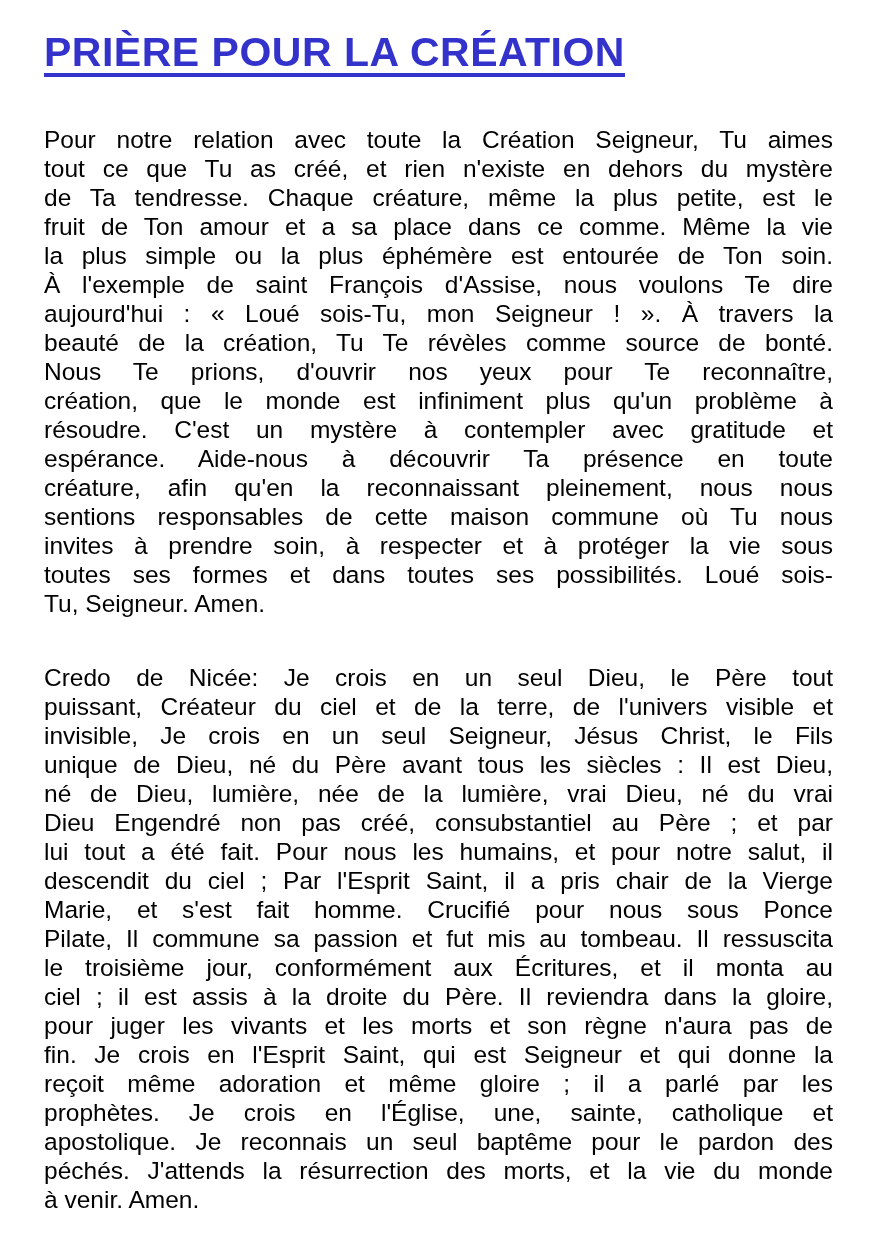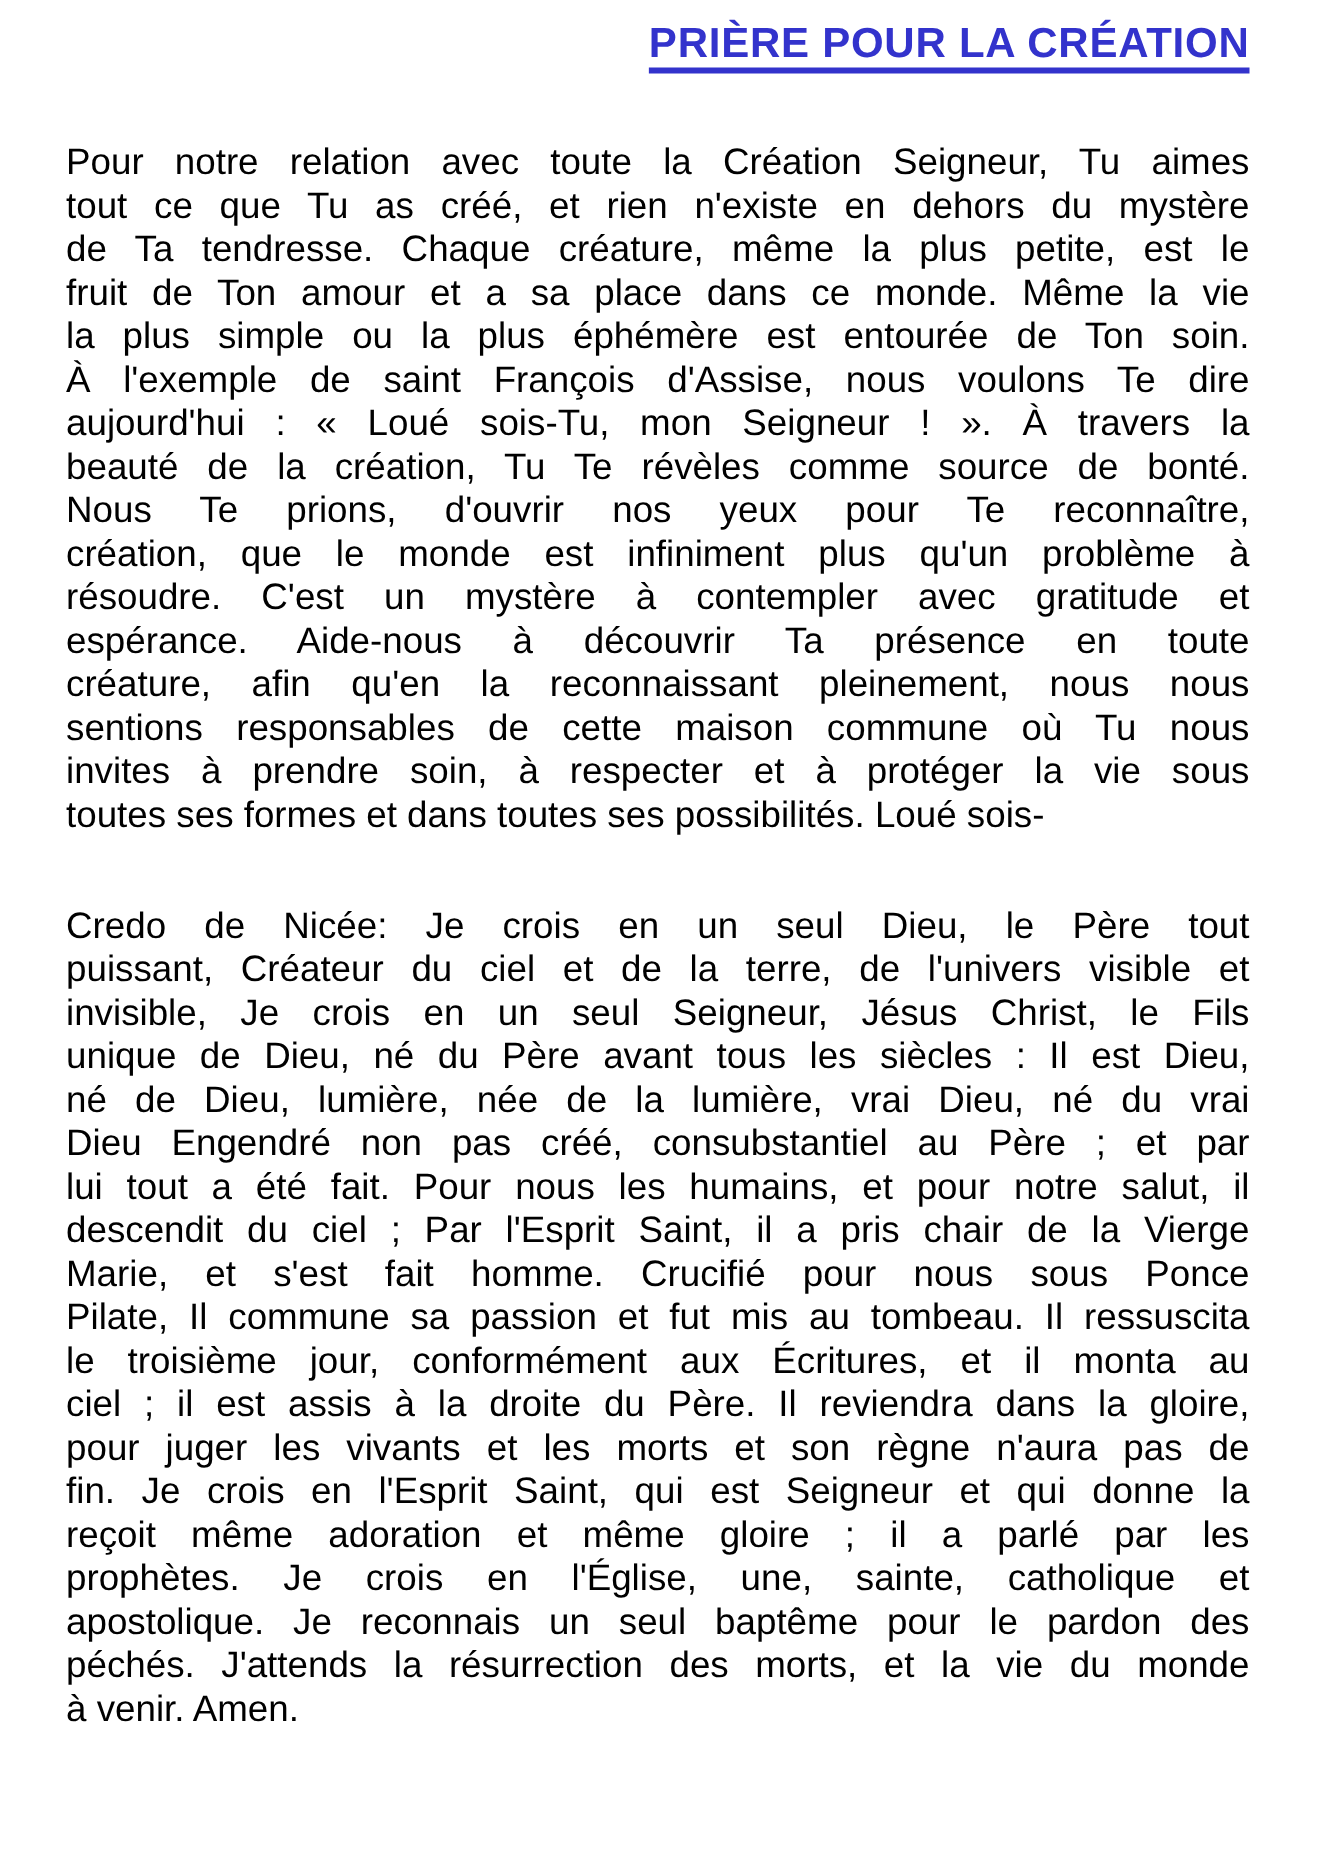--- a/index.html
+++ b/index.html
@@ -11,24 +11,24 @@
     position: relative;
     width: 879px;
     min-height: 1240px;
     box-sizing: border-box;
     background: #ffffff;
     padding: 10px 46px 24px 44px;
     font-family: "Liberation Sans", "DejaVu Sans", sans-serif;
     color: var(--text-color, #000000);
   }
   .title {
-    margin: 2px 0 25px 0;
-    text-align: right;
+    margin: 18px 0 25px 0;
+    text-align: left;
     color: var(--title-color, #3333CC);
-    font-size: 28px;
+    font-size: 41px;
     font-weight: bold;
     letter-spacing: 0.5px;
     line-height: 1.2;
     text-decoration: underline;
     text-decoration-thickness: 4px;
     text-underline-offset: 7px;
   }
   .para {
     font-size: 24.5px;
     margin-top: 48px;
@@ -48,33 +48,34 @@
 </head>
 <body>
 
 <div class="page">
   <h1 class="title">PRIÈRE POUR LA CRÉATION</h1>
 
   <div class="para">
       <div class="line">Pour notre relation avec toute la Création Seigneur, Tu aimes</div>
       <div class="line">tout ce que Tu as créé, et rien n'existe en dehors du mystère</div>
       <div class="line">de Ta tendresse. Chaque créature, même la plus petite, est le</div>
-      <div class="line">fruit de Ton amour et a sa place dans ce monde. Même la vie</div>
+      <div class="line">fruit de Ton amour et a sa place dans ce comme. Même la vie</div>
       <div class="line">la plus simple ou la plus éphémère est entourée de Ton soin.</div>
       <div class="line">À l'exemple de saint François d'Assise, nous voulons Te dire</div>
       <div class="line">aujourd'hui : « Loué sois-Tu, mon Seigneur ! ». À travers la</div>
       <div class="line">beauté de la création, Tu Te révèles comme source de bonté.</div>
       <div class="line">Nous Te prions, d'ouvrir nos yeux pour Te reconnaître,</div>
       <div class="line">création, que le monde est infiniment plus qu'un problème à</div>
       <div class="line">résoudre. C'est un mystère à contempler avec gratitude et</div>
       <div class="line">espérance. Aide-nous à découvrir Ta présence en toute</div>
       <div class="line">créature, afin qu'en la reconnaissant pleinement, nous nous</div>
       <div class="line">sentions responsables de cette maison commune où Tu nous</div>
       <div class="line">invites à prendre soin, à respecter et à protéger la vie sous</div>
       <div class="line">toutes ses formes et dans toutes ses possibilités. Loué sois-</div>
+      <div class="line">Tu, Seigneur. Amen.</div>
     </div>
 
   <div class="para">
       <div class="line">Credo de Nicée: Je crois en un seul Dieu, le Père tout</div>
       <div class="line">puissant, Créateur du ciel et de la terre, de l'univers visible et</div>
       <div class="line">invisible, Je crois en un seul Seigneur, Jésus Christ, le Fils</div>
       <div class="line">unique de Dieu, né du Père avant tous les siècles : Il est Dieu,</div>
       <div class="line">né de Dieu, lumière, née de la lumière, vrai Dieu, né du vrai</div>
       <div class="line">Dieu Engendré non pas créé, consubstantiel au Père ; et par</div>
       <div class="line">lui tout a été fait. Pour nous les humains, et pour notre salut, il</div>

